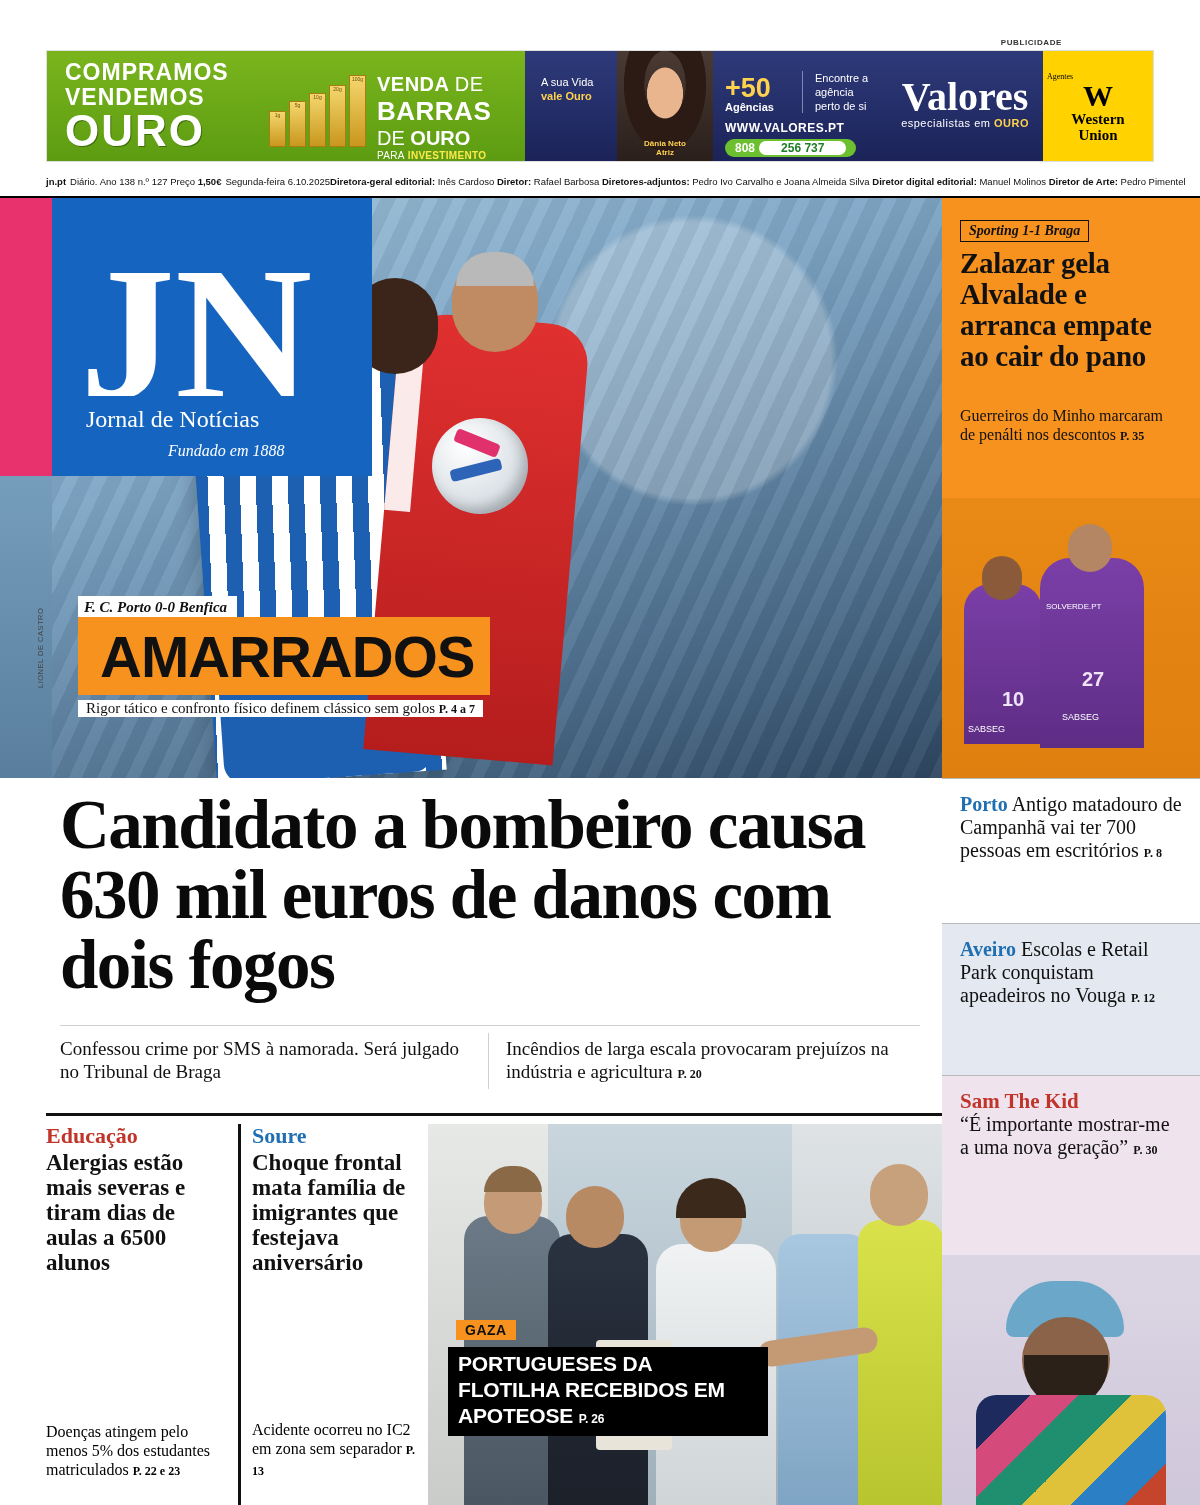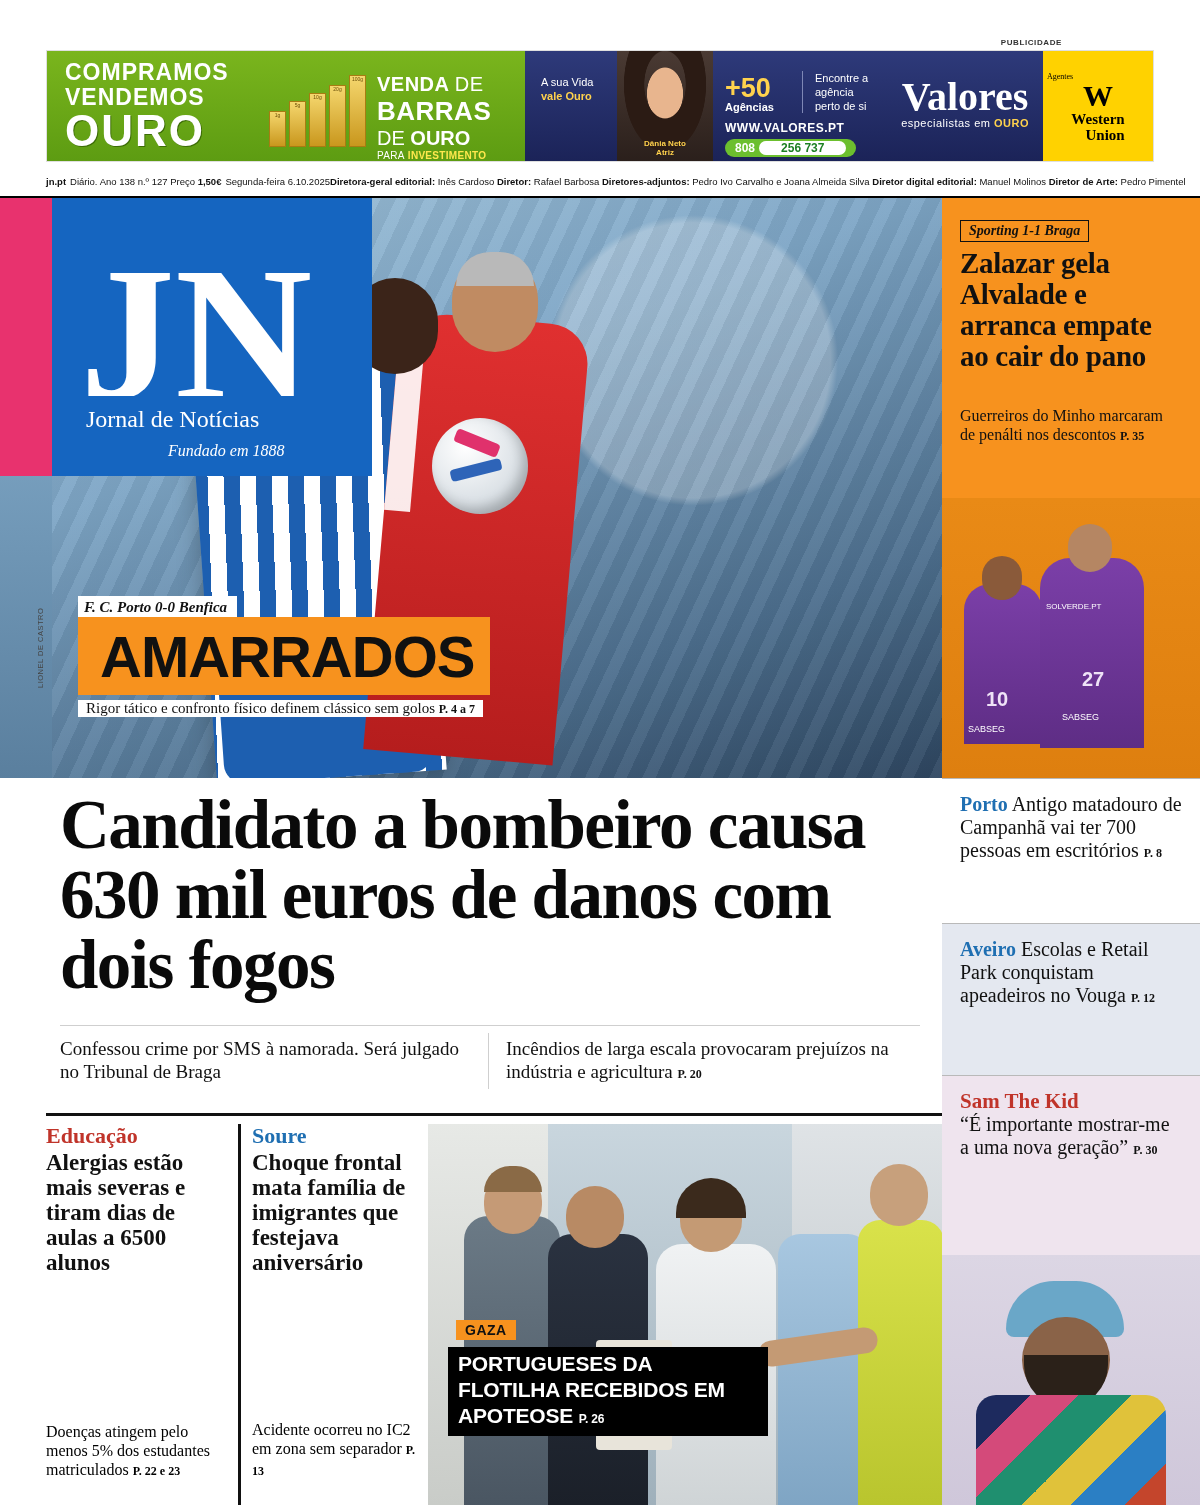--- a/index.html
+++ b/index.html
@@ -71,21 +71,21 @@
      background:#6cbf2e; border-radius:11px; padding:2px 10px; font-size:12px; font-weight:700;}
   .ad-phone .circ{ background:#fff; color:#1d7f23; border-radius:10px; padding:0 22px;}
   .ad-valores { position:absolute; right:124px; top:26px; text-align:center; }
   .ad-valores .v { font-family:"Liberation Serif",serif; font-size:40px; color:#fff; font-weight:700; line-height:40px;}
   .ad-valores .sub{ font-size:11px; color:#fff; letter-spacing:.5px;}
   .ad-valores .sub b{ color:#ffd24d;}
   .ad-wu { position:absolute; right:0; top:0; width:110px; height:112px; background:#ffd200;
     display:flex; flex-direction:column; align-items:center; justify-content:center; color:#000;}
   .ad-wu .ag{ font-size:8px; align-self:flex-start; margin-left:4px;}
   .ad-wu .w{ font-size:30px; font-weight:700; line-height:30px;}
-  .ad-wu .t{ font-size:15px; font-weight:700; line-height:16px; text-align:right;}
+  .ad-wu .t{ font-size:15px; font-weight:700; line-height:16px; text-align:center;}
 
   
   .infoline {
     position:absolute; left:46px; top:176px; width:1108px;
     font-family:"Liberation Sans", sans-serif; font-size:9.5px; color:#111;
     white-space:nowrap; letter-spacing:0;
   }
   .infoline b{ font-weight:700; }
   .infoline .sep{ display:inline-block; width:4px; }
   .rule { position:absolute; left:0; top:196px; width:1200px; height:2px; background:#000;}
@@ -153,21 +153,21 @@
   .rail-sub {
     position:absolute; left:18px; top:208px; width:222px; font-size:16px; line-height:19px; color:#111;
   }
   .rail-sub b{ font-size:12px; }
   .rail-photo { position:absolute; left:0; top:300px; width:258px; height:280px; overflow:hidden;
      background:linear-gradient(180deg,#e98a16,#de7f0f); }
   .rp-p1{position:absolute;left:22px;top:86px;width:78px;height:160px;background:linear-gradient(180deg,#7b3fa8,#5e2d85);border-radius:26px 26px 0 0;}
   .rp-p2{position:absolute;left:98px;top:60px;width:104px;height:190px;background:linear-gradient(180deg,#7b3fa8,#5e2d85);border-radius:30px 30px 0 0;}
   .rp-h1{position:absolute;left:40px;top:58px;width:40px;height:44px;background:#8a5a3a;border-radius:22px;}
   .rp-h2{position:absolute;left:126px;top:26px;width:44px;height:48px;background:#b58663;border-radius:24px;}
-  .rp-n1{position:absolute;left:44px;top:190px;color:#efe3f7;font-family:"Liberation Sans",sans-serif;font-weight:700;font-size:20px;}
+  .rp-n1{position:absolute;left:60px;top:190px;color:#efe3f7;font-family:"Liberation Sans",sans-serif;font-weight:700;font-size:20px;}
   .rp-n2{position:absolute;left:140px;top:170px;color:#efe3f7;font-family:"Liberation Sans",sans-serif;font-weight:700;font-size:20px;}
   .rp-s1{position:absolute;left:26px;top:226px;color:#fff;font-family:"Liberation Sans",sans-serif;font-size:9px;}
   .rp-s2{position:absolute;left:120px;top:214px;color:#fff;font-family:"Liberation Sans",sans-serif;font-size:9px;}
   .rp-tag{position:absolute;left:104px;top:104px;color:#fff;font-family:"Liberation Sans",sans-serif;font-size:8px;}
 
   
   .rail-brief { position:absolute; left:0; width:258px; border-top:1px solid #b9b9b9; padding:14px 18px 10px 18px; }
   .rail-brief .txt { font-size:20px; line-height:23px; color:#111; }
   .rail-brief .loc { font-weight:700; color:#1f6fb2; }
   .rail-brief .loc.aveiro { color:#1f6fb2; }

